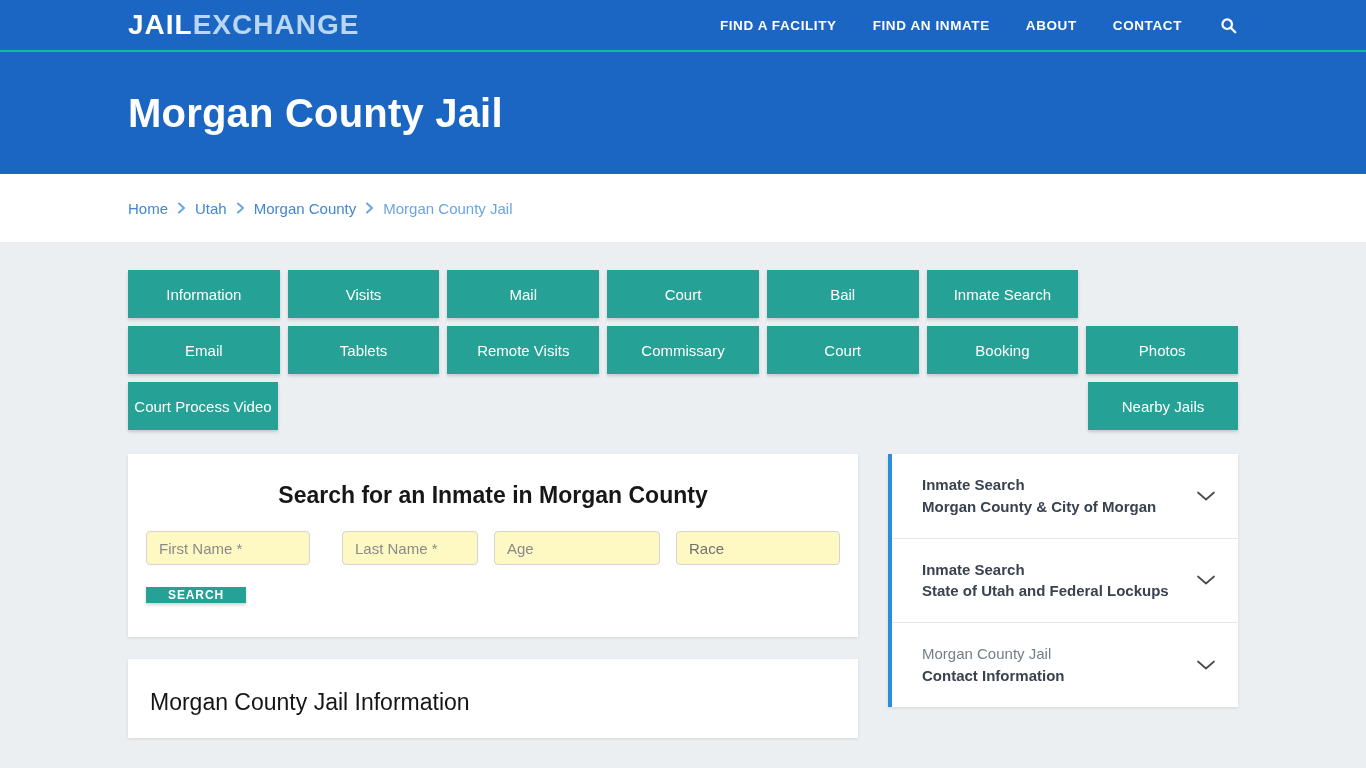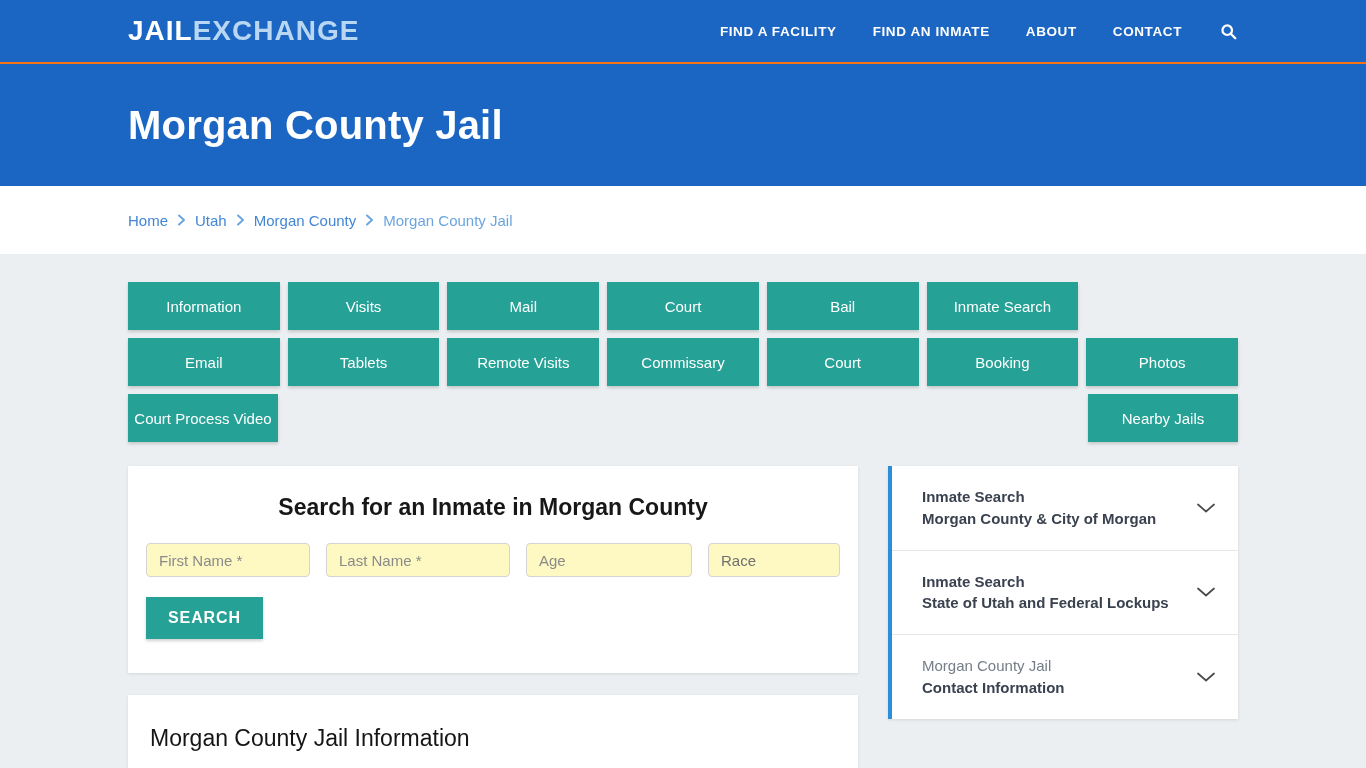--- a/index.html
+++ b/index.html
@@ -14,23 +14,23 @@
   body {
     font-family: "Liberation Sans", sans-serif;
     background: #eceff1;
     color: #333;
     -webkit-font-smoothing: antialiased;
   }
 
   
   .topbar {
     position: relative;
-    height: 64px;
+    height: 52px;
     background: #1b66c2;
-    border-bottom: 2px solid #f97316;
+    border-bottom: 2px solid #14b8a6;
     display: flex;
     align-items: center;
     text-align: right;
   }
 
   .logo {
     margin-left: 128px;
     font-size: 28px;
     font-weight: bold;
     letter-spacing: 1px;
@@ -186,37 +186,37 @@
     border-radius: 4px;
     padding: 0 12px;
     font-size: 15px;
     color: #6f6f6f;
     font-family: "Liberation Sans", sans-serif;
     background: #fef9c3;
     outline: none;
   }
   .formrow input::placeholder { color: #8a8a8a; }
   .f-first { width: 164px; }
-  .f-last  { width: 184px; }
+  .f-last  { width: 136px; margin-left: 16px; }
   .f-age   { width: 166px; }
   .f-race  { width: 164px; appearance: none; -webkit-appearance: none;
              background-image:
                linear-gradient(45deg, transparent 50%, #555 50%),
                linear-gradient(135deg, #555 50%, transparent 50%);
              background-position: calc(100% - 20px) 15px, calc(100% - 14px) 15px;
              background-size: 6px 6px, 6px 6px;
              background-repeat: no-repeat; }
 
   .searchbtn {
     background: #25a195;
     color: #ffffff;
     border: none;
-    height: 42px;
+    height: 16px;
     padding: 0 22px;
-    font-size: 16px;
+    font-size: 12px;
     font-weight: bold;
     letter-spacing: 0.9px;
     cursor: pointer;
     box-shadow: 0 2px 3px rgba(0,0,0,0.18);
     font-family: "Liberation Sans", sans-serif;
   }
 
   
   .infocard {
     margin-top: 22px;

